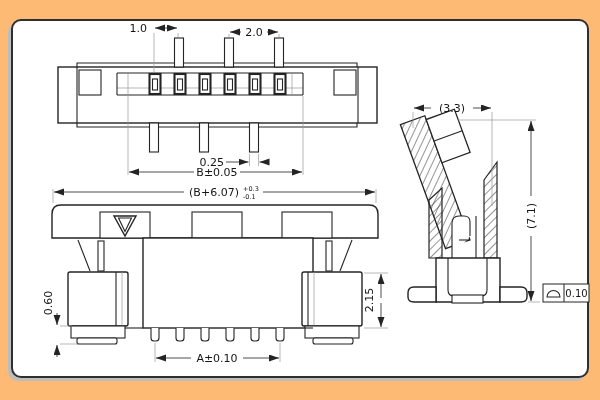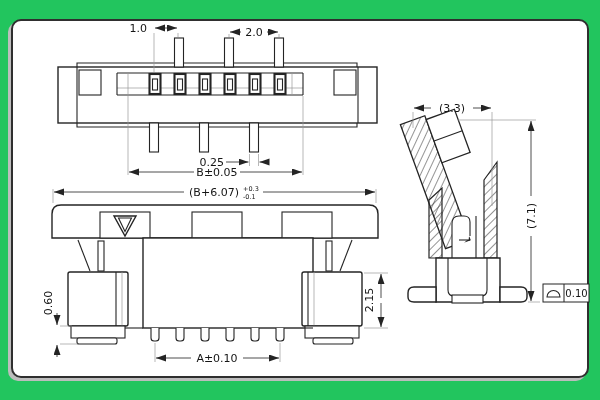--- a/index.html
+++ b/index.html
@@ -1,16 +1,16 @@
 <!DOCTYPE html>
 <html><head>
 <meta charset="utf-8">
 <style>
   html,body{margin:0;padding:0;background:#ffffff;}
-  #stage{position:relative;width:600px;height:400px;background:#22c55e;overflow:hidden;
+  #stage{position:relative;width:600px;height:400px;background:#fdba74;overflow:hidden;
          font-family:"DejaVu Sans",sans-serif;}
   #frame{position:absolute;left:11px;top:19px;width:574px;height:355px;
          border:2px solid #2f2f2f;border-radius:10px;background:#ffffff;
          box-shadow:-3px 3px 0 #bdbdbd;}
   svg{position:absolute;left:0;top:0;}
   .ln{stroke:#242424;stroke-width:1.4;fill:none;}
   .ln2{stroke:#242424;stroke-width:1.1;fill:none;}
   .thick{stroke:#242424;stroke-width:2.1;fill:#ffffff;}
   .white{fill:#ffffff;}
   .dim{stroke:#3a3a3a;stroke-width:0.9;fill:none;}

